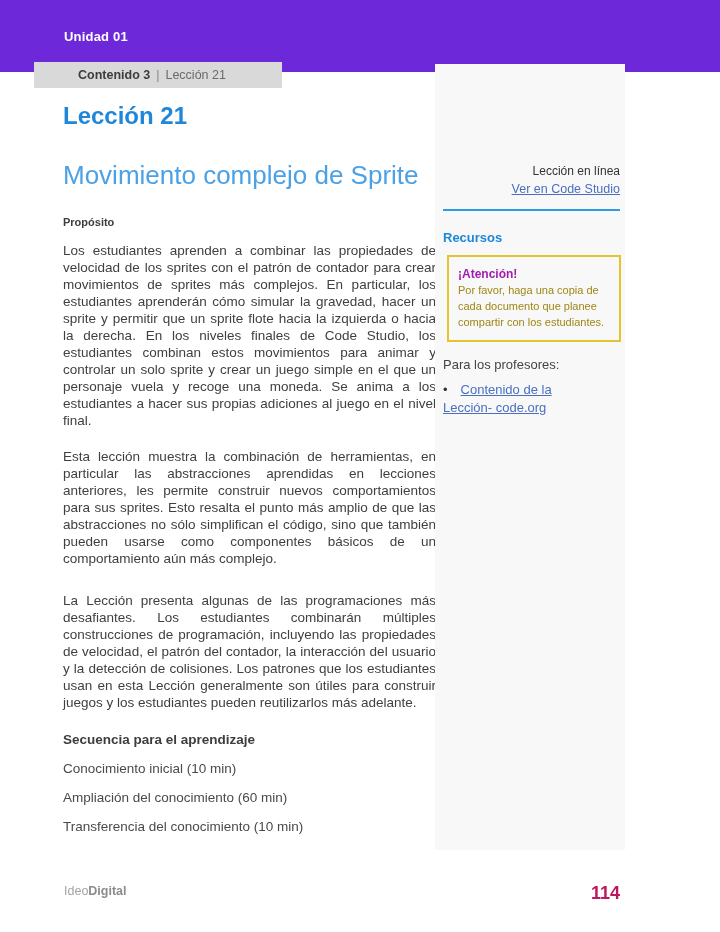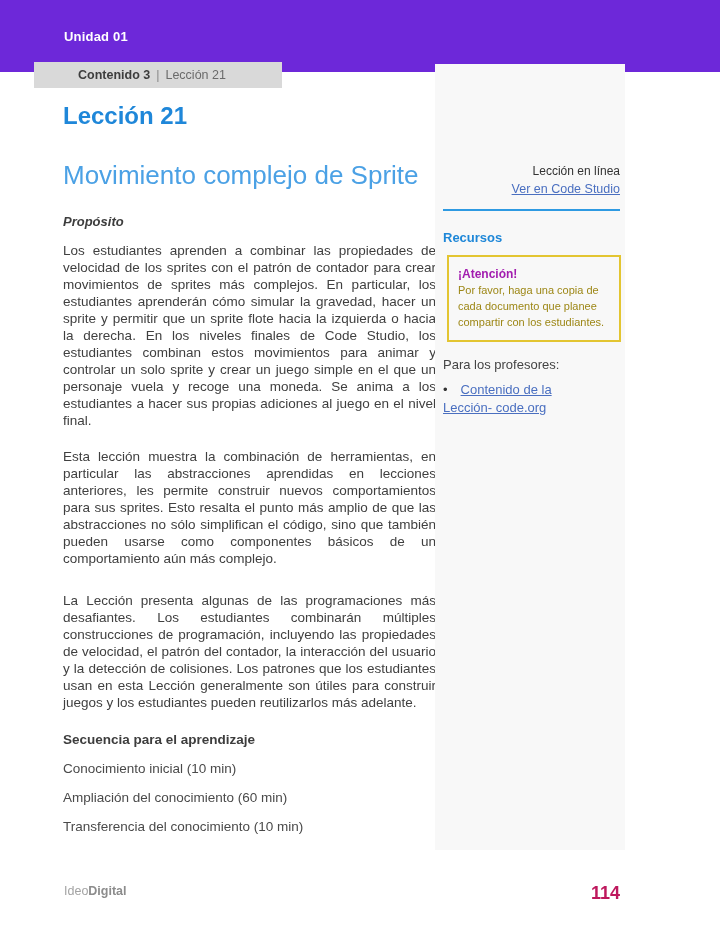--- a/index.html
+++ b/index.html
@@ -39,22 +39,22 @@
   }
   .lesson-number {
     color: #1f87d9; font-size: 24px; font-weight: bold;
     margin: 4px 0 0 0; line-height: 28px;
   }
   .lesson-title {
     color: #4ba1e5; font-size: 26px; font-weight: 400;
     margin: 28px 0 0 0; line-height: 34px; white-space: nowrap;
   }
   .purpose-heading {
-    color: #3d3d3d; font-size: 13px; font-weight: bold;
-    margin: 22px 0 12px 0; line-height: 16px; font-style: italic;
+    color: #3d3d3d; font-size: 11px; font-weight: bold;
+    margin: 22px 0 12px 0; line-height: 16px;
   }
   .body-par {
     color: #404040; font-size: 13.5px; line-height: 17px;
     text-align: justify; margin: 12px 0 0 0;
   }
   .body-par + .body-par { margin-top: 19px; }
   .body-par.gap-lg { margin-top: 25px; }
   .sequence-heading {
     color: #3d3d3d; font-size: 13.5px; font-weight: bold;
     margin: 21px 0 0 0; line-height: 16px;

